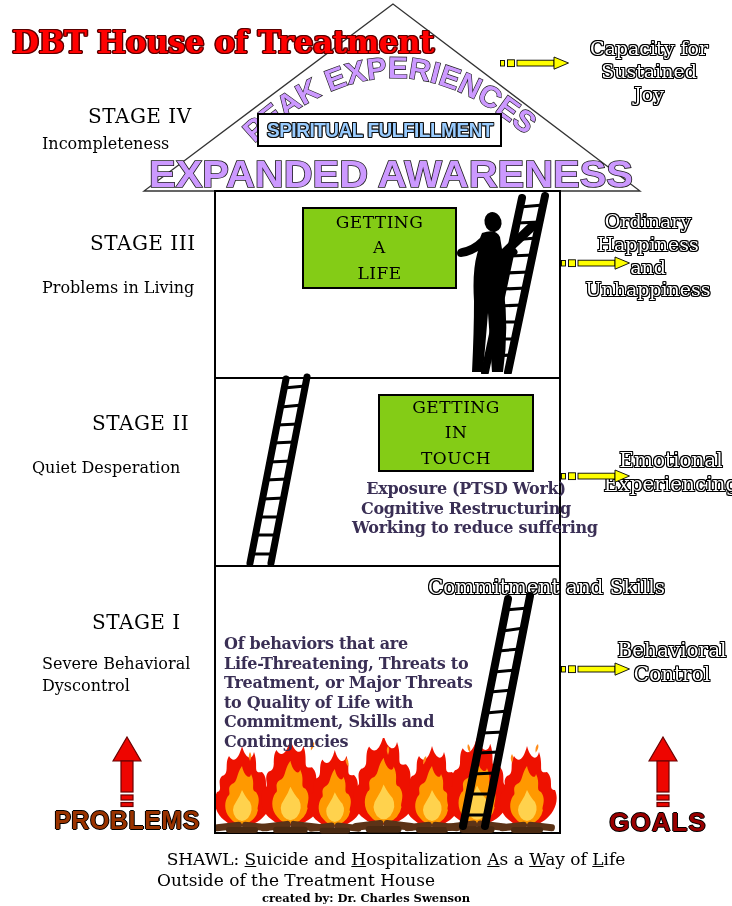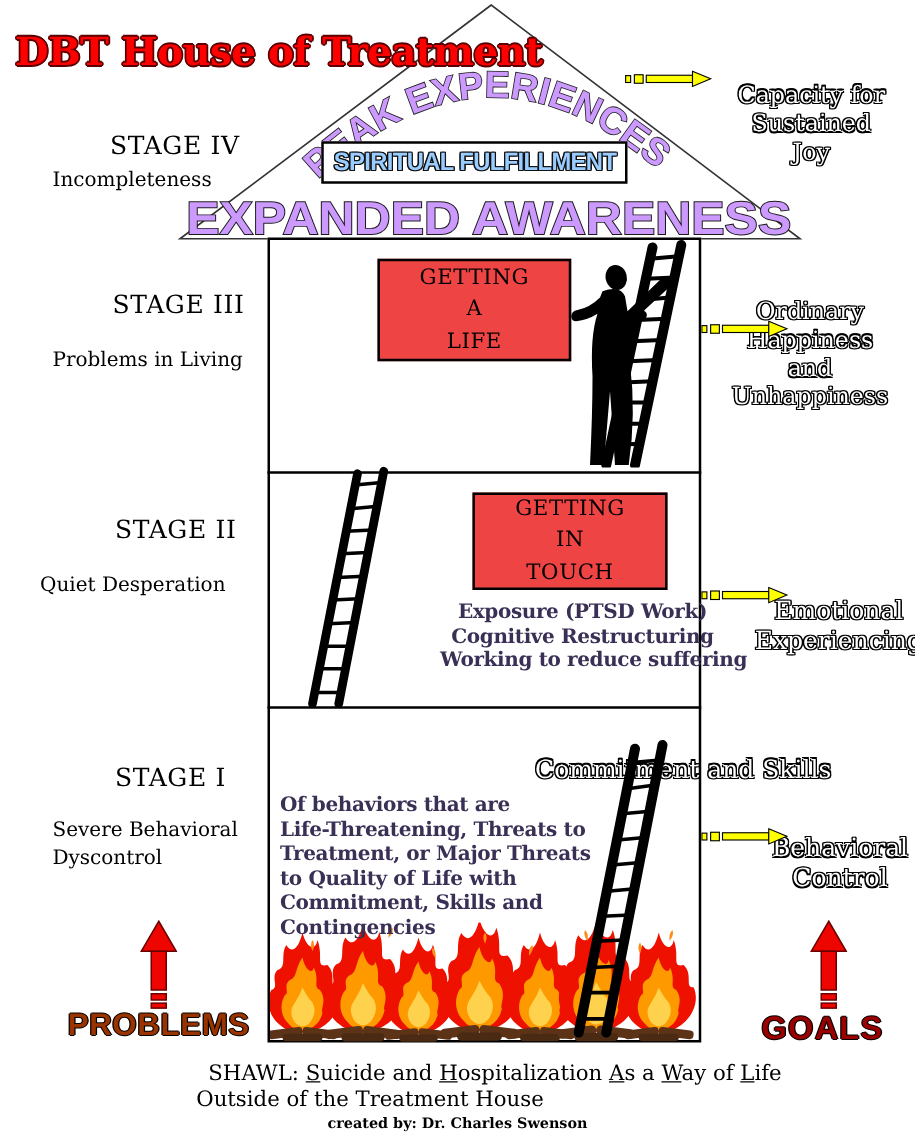--- a/index.html
+++ b/index.html
@@ -17,35 +17,35 @@
   .stage-name{font-size:20px;letter-spacing:0.5px;}
   .stage-desc{font-size:16px;}
   .s4n{left:88px;top:104px;}   .s4d{left:42px;top:134px;}
   .s3n{left:90px;top:231px;}  .s3d{left:42px;top:278px;}
   .s2n{left:92px;top:411px;}  .s2d{left:32px;top:458px;}
   .s1n{left:92px;top:610px;}  .s1d{left:42px;top:653px;width:158px;line-height:1.35;}
 
   
   .outline-txt{color:#fff;text-align:center;line-height:1.2;font-size:19px;
          text-shadow:1px 0 #000,-1px 0 #000,0 1px #000,0 -1px #000,
-                     1px 1px #000,-1px -1px #000,1px -1px #000,-1px 1px #000;margin-top:28px;}
+                     1px 1px #000,-1px -1px #000,1px -1px #000,-1px 1px #000;}
   .r1{left:573px;top:37px;width:152px;}
   .r2{left:576px;top:210px;width:144px;}
   .r3{left:598px;top:448px;width:146px;font-size:20px;}
   .r4{left:602px;top:638px;width:140px;font-size:20px;}
   .banner{left:428px;top:575px;width:184px;font-size:20px;white-space:nowrap;}
 
   
   .house{left:214px;top:190px;width:347px;height:644px;border:2px solid #000;
          background:#fff;box-sizing:border-box;}
   .floor-line{left:214px;width:347px;border-top:2px solid #000;height:0;}
   .fl1{top:377px;} .fl2{top:565px;}
 
   
-  .gbox{border:2px solid #000;background:#ef4444;text-align:center;font-size:17px;
+  .gbox{border:2px solid #000;background:#84cc16;text-align:center;font-size:17px;
         letter-spacing:0.5px;line-height:1.5;display:flex;flex-direction:column;
         justify-content:center;box-sizing:border-box;}
   .box3{left:302px;top:207px;width:155px;height:82px;}
   .box2{left:378px;top:394px;width:156px;height:78px;}
   .box1{left:232px;top:575px;width:176px;height:60px;line-height:1.45;}
 
   
   .desc{font-weight:bold;color:#3A2F55;font-size:16px;letter-spacing:-0.3px;line-height:1.22;}
   .desc div{white-space:nowrap;}
   .d3{left:226px;top:295px;width:232px;text-align:center;}

